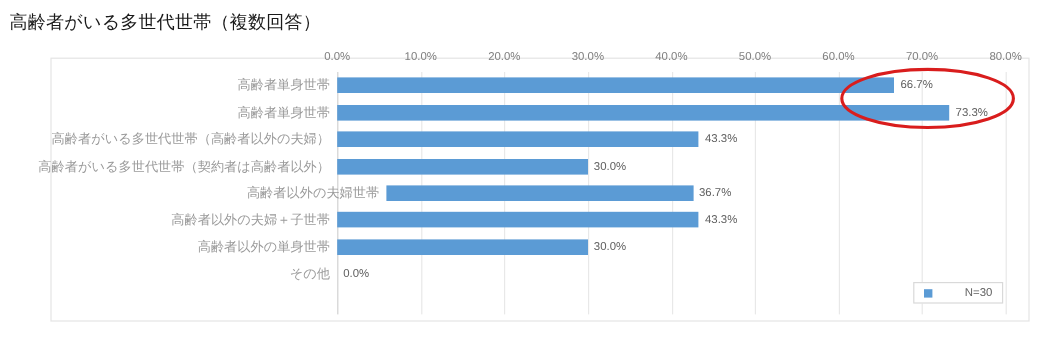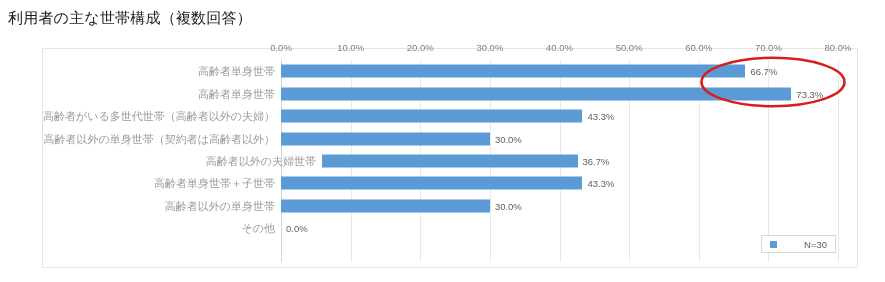--- a/index.html
+++ b/index.html
@@ -132,21 +132,21 @@
   }
   #highlight-ellipse ellipse {
     fill: none;
     stroke: #d91d1d;
     stroke-width: 2.6;
   }
 </style>
 </head>
 <body>
 
-<div id="page-title">利用者の主な世帯構成（複数回答）</div>
+<div id="page-title">高齢者がいる多世代世帯（複数回答）</div>
 
 <div id="chart-frame"></div>
 
 <div id="plot-area">
 
 <div class="gridline axis-origin" style="left: 0px;"></div>
     <div class="tick-label" style="left: 0px; top: -18px;">0.0%</div>
     <div class="gridline" style="left: 69.625px;"></div>
     <div class="tick-label" style="left: 69.625px; top: -18px;">10.0%</div>
     <div class="gridline" style="left: 139.25px;"></div>
@@ -172,31 +172,31 @@
       <div class="cat-label">高齢者単身世帯</div>
       <div class="bar" style="width: 510.351px; background: rgb(91, 155, 213);"></div>
       <div class="bar-value" style="left: 510.351px;">73.3%</div>
     </div>
     <div class="bar-row" style="top: 44.8889px; height: 22.4444px;">
       <div class="cat-label">高齢者がいる多世代世帯（高齢者以外の夫婦）</div>
       <div class="bar" style="width: 301.476px; background: rgb(91, 155, 213);"></div>
       <div class="bar-value" style="left: 301.476px;">43.3%</div>
     </div>
     <div class="bar-row" style="top: 67.3333px; height: 22.4444px;">
-      <div class="cat-label">高齢者以外の単身世帯（契約者は高齢者以外）</div>
+      <div class="cat-label">高齢者がいる多世代世帯（契約者は高齢者以外）</div>
       <div class="bar" style="width: 208.875px; background: rgb(91, 155, 213);"></div>
       <div class="bar-value" style="left: 208.875px;">30.0%</div>
     </div>
     <div class="bar-row" style="top: 89.7778px; height: 22.4444px; margin-left: 41px;">
       <div class="cat-label">高齢者以外の夫婦世帯</div>
       <div class="bar" style="width: 255.524px; background: rgb(91, 155, 213);"></div>
       <div class="bar-value" style="left: 255.524px;">36.7%</div>
     </div>
     <div class="bar-row" style="top: 112.222px; height: 22.4444px;">
-      <div class="cat-label">高齢者単身世帯＋子世帯</div>
+      <div class="cat-label">高齢者以外の夫婦＋子世帯</div>
       <div class="bar" style="width: 301.476px; background: rgb(91, 155, 213);"></div>
       <div class="bar-value" style="left: 301.476px;">43.3%</div>
     </div>
     <div class="bar-row" style="top: 134.667px; height: 22.4444px;">
       <div class="cat-label">高齢者以外の単身世帯</div>
       <div class="bar" style="width: 208.875px; background: rgb(91, 155, 213);"></div>
       <div class="bar-value" style="left: 208.875px;">30.0%</div>
     </div>
     <div class="bar-row" style="top: 157.111px; height: 22.4444px;">
       <div class="cat-label">その他</div>

